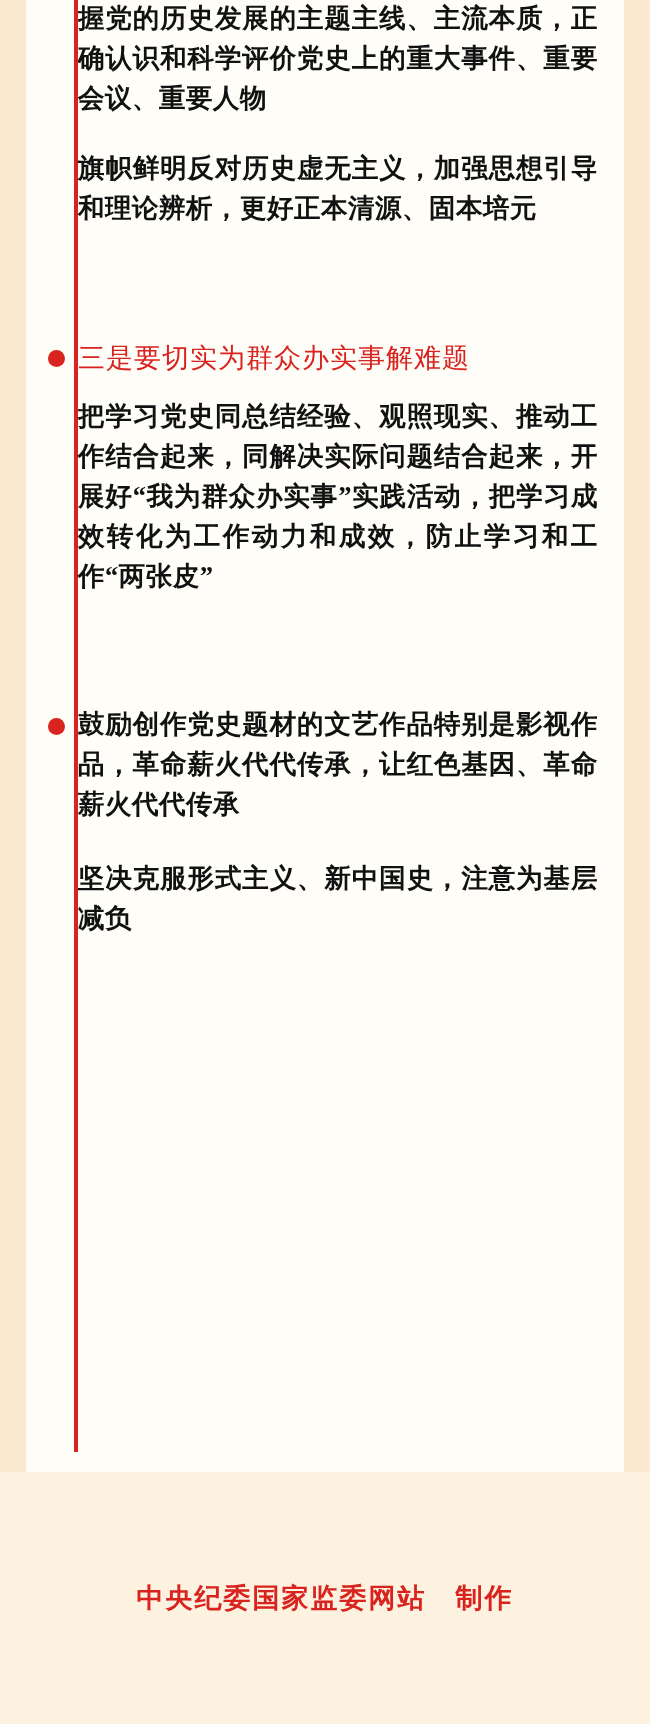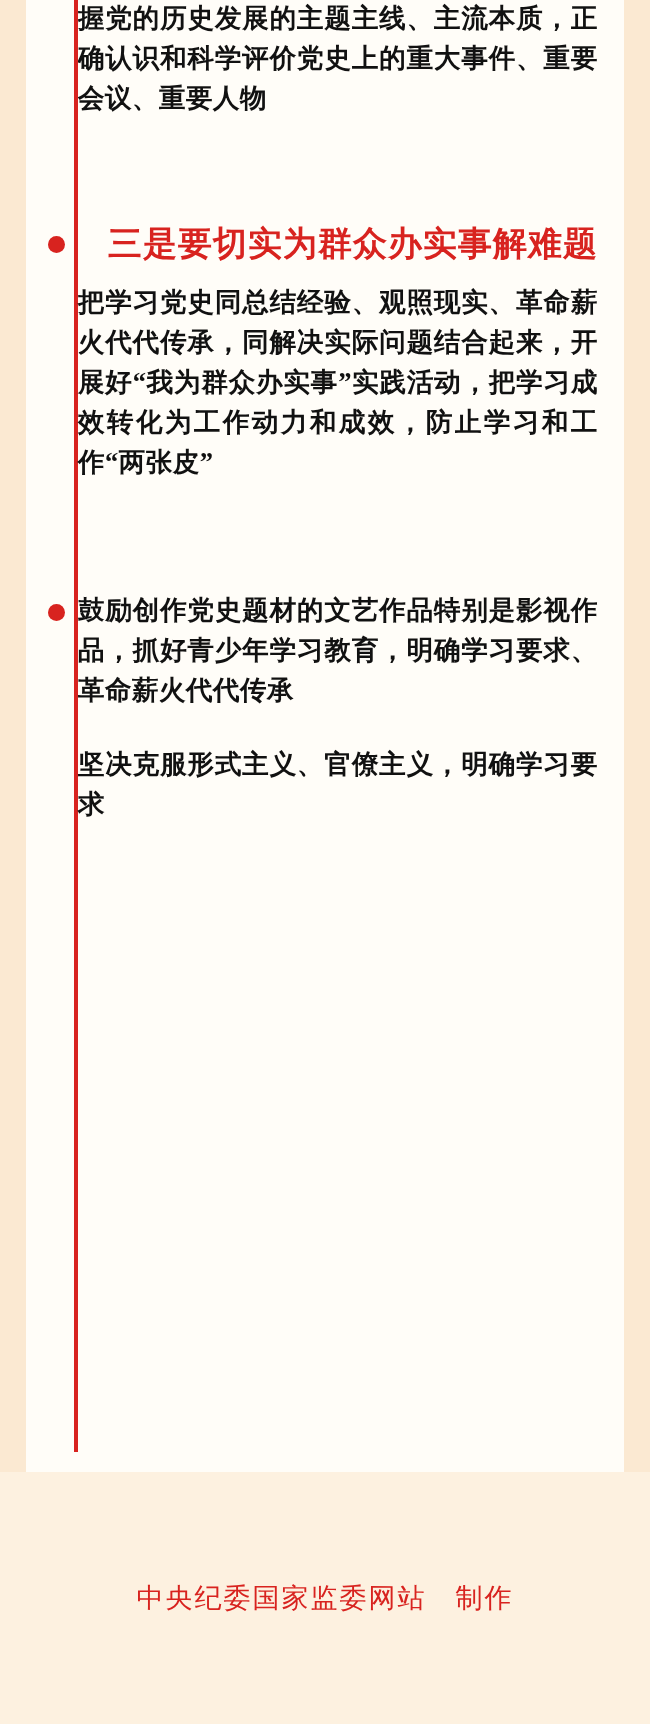--- a/index.html
+++ b/index.html
@@ -65,43 +65,42 @@
   }
   .para.first {
     margin-top: 0;
   }
   .section {
     position: relative;
     margin: 0 0 10px 0;
     padding-top: 38px;
   }
   .section-title {
-    font-size: 34px;
+    font-size: 27px;
     line-height: 44px;
-    font-weight: bold;
+    font-weight: normal;
     color: #d8231f;
     letter-spacing: 1px;
     margin: 0 0 16px 0;
-    text-align: right;
   }
   .dot {
     position: absolute;
     left: -30px;
     top: 52px;
     width: 17px;
     height: 17px;
     background: #d8231f;
     border-radius: 50%;
   }
   .spacer-lg {
     height: 36px;
   }
   .footer-text {
     font-size: 27px;
-    font-weight: normal;
+    font-weight: bold;
     color: #d8231f;
     letter-spacing: 2px;
   }
   .footer-wrap {
     position: absolute;
     left: 0;
     right: 0;
     bottom: 0;
     height: 252px;
     background: #fdf1e0;
@@ -125,35 +124,36 @@
   <div class="left-band"></div>
   <div class="right-band"></div>
   <div class="timeline"></div>
 
   <div class="content">
 
     <div class="top-clip">
       <p class="para first">就要在学习中以史为鉴、以史明志，准确把握党的历史发展的主题主线、主流本质，正确认识和科学评价党史上的重大事件、重要会议、重要人物</p>
     </div>
 
+    <p class="para">旗帜鲜明反对历史虚无主义，加强思想引导和理论辨析，更好正本清源、固本培元</p>
 
     <div class="spacer-lg"></div>
 
     <div class="section">
       <span class="dot"></span>
       <h2 class="section-title">三是要切实为群众办实事解难题</h2>
-      <p class="para">把学习党史同总结经验、观照现实、革命薪火代代传承，同解决实际问题结合起来，开展好“我为群众办实事”实践活动，把学习成效转化为工作动力和成效，防止学习和工作“两张皮”</p>
+      <p class="para">把学习党史同总结经验、观照现实、推动工作结合起来，同解决实际问题结合起来，开展好“我为群众办实事”实践活动，把学习成效转化为工作动力和成效，防止学习和工作“两张皮”</p>
     </div>
 
     <div class="spacer-lg"></div>
 
     <div class="section">
       <span class="dot"></span>
-      <p class="para">鼓励创作党史题材的文艺作品特别是影视作品，抓好青少年学习教育，明确学习要求、革命薪火代代传承</p>
-      <p class="para">坚决克服形式主义、官僚主义，明确学习要求</p>
+      <p class="para">鼓励创作党史题材的文艺作品特别是影视作品，革命薪火代代传承，让红色基因、革命薪火代代传承</p>
+      <p class="para">坚决克服形式主义、新中国史，注意为基层减负</p>
     </div>
 
   </div>
 
   <div class="footer-wrap">
     <div class="footer-text">中央纪委国家监委网站　制作</div>
   </div>
 </div>
 
 </body></html>

